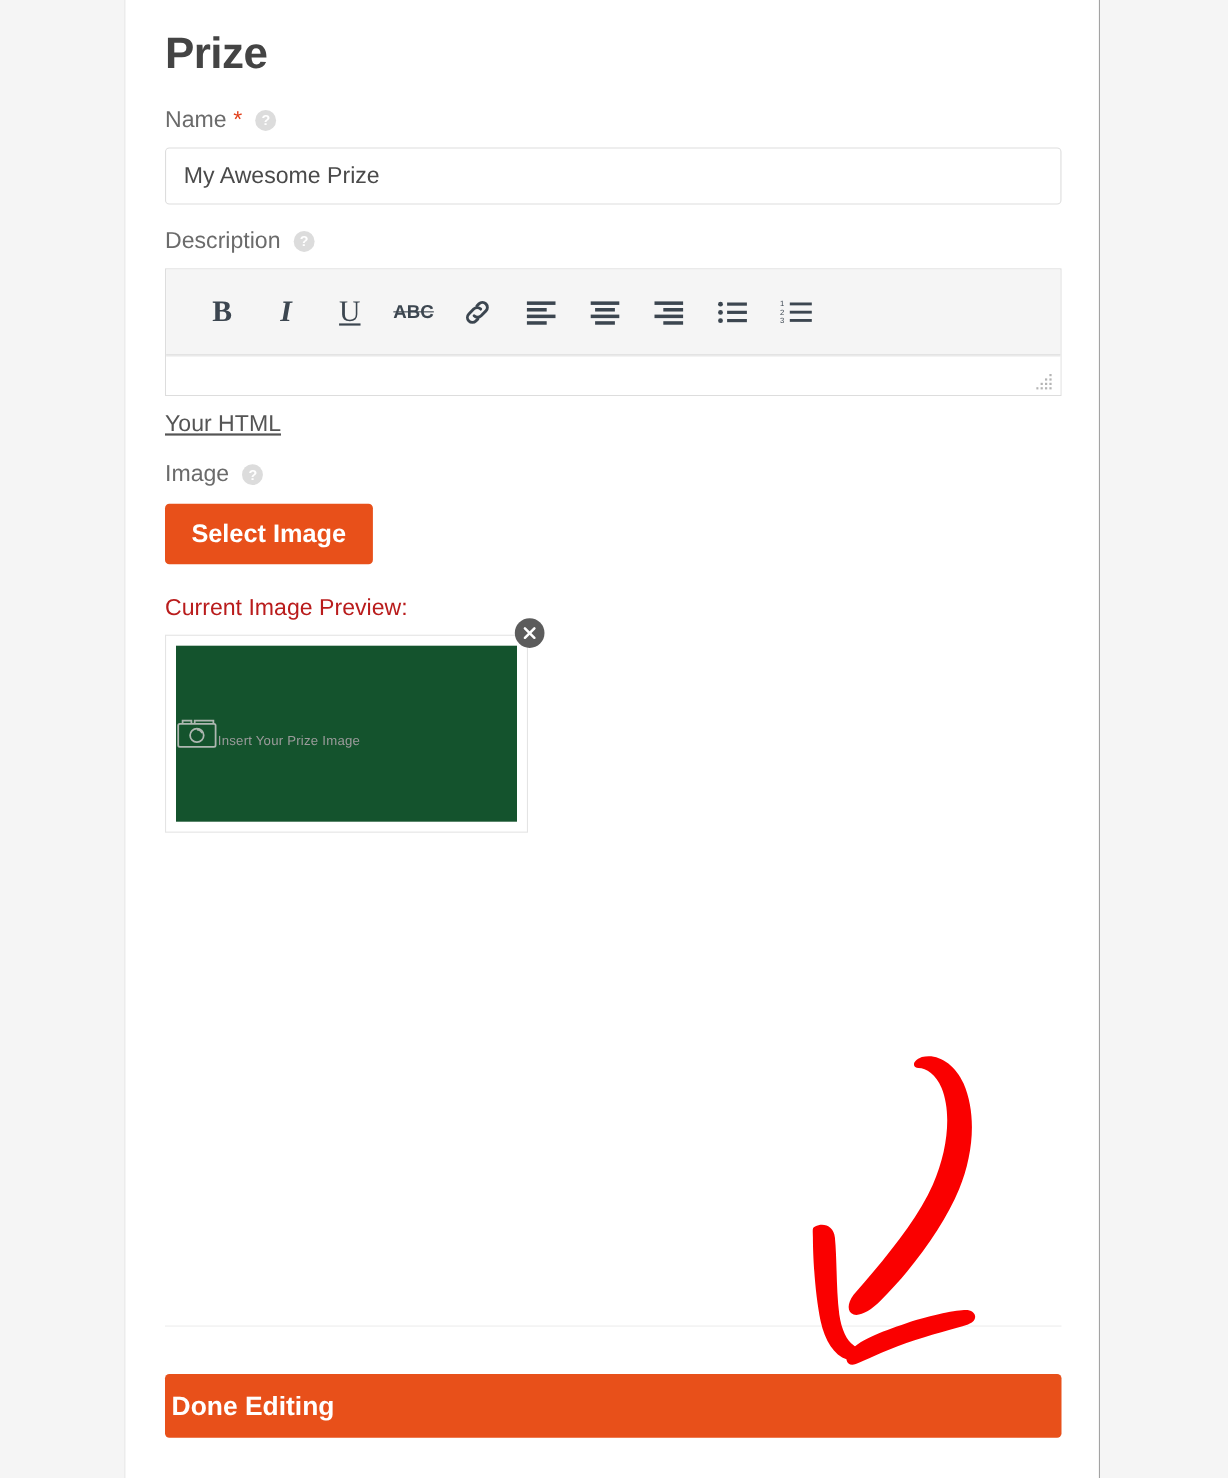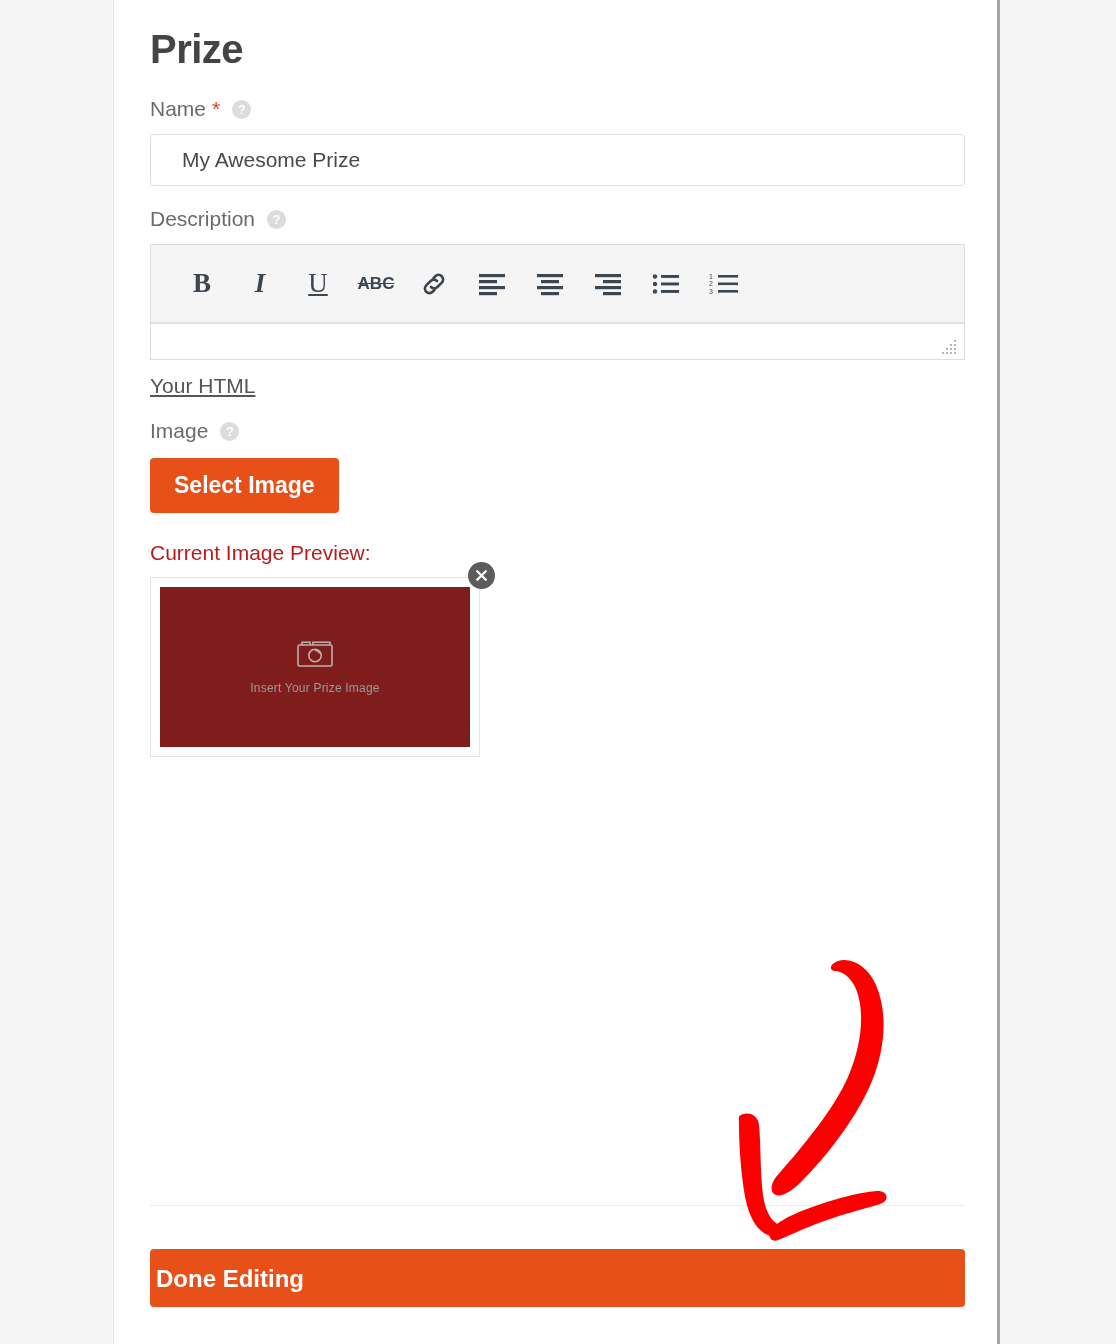--- a/index.html
+++ b/index.html
@@ -16,21 +16,21 @@
     background: #f5f5f5;
   }
 
   
   .panel {
     position: absolute;
     left: 113px; top: 0;
     width: 887px; height: 1344px;
     background: #ffffff;
     border-left: 1px solid #e6e6e6;
-    border-right: 3px solid #a3a3a3;
+    border-right: 1px solid #a3a3a3;
   }
   .panel-inner {
     position: absolute;
     left: 36px; top: 0;
     width: 815px;
   }
 
   
   .page-title {
     font-size: 40px;
@@ -76,21 +76,21 @@
     font-weight: 700;
     font-family: "Liberation Sans", sans-serif;
   }
 
   
   .text-input {
     display: block;
     width: 815px;
     height: 52px;
     margin-top: 12px;
-    padding: 0 31px;
+    padding: 0 16px;
     border: 1px solid #dddddd;
     border-radius: 4px;
     background: #fff;
     font-size: 21px;
     color: #4a4a4a;
     font-family: "Liberation Sans", sans-serif;
     outline: none;
   }
 
   
@@ -199,25 +199,24 @@
     height: 180px;
   }
   .preview-box {
     width: 330px; height: 180px;
     border: 1px solid #e4e4e4;
     background: #ffffff;
     padding: 9px;
   }
   .preview-inner {
     width: 100%; height: 100%;
-    background: #7f1d1d;
+    background: #14532d;
     display: flex;
-    flex-direction: column;
+    flex-direction: row;
     align-items: center;
-    justify-content: center;
   }
   .cam-icon { opacity: 0.85; }
   .preview-text {
     margin-top: 12px;
     font-size: 12px;
     color: #9b9b9b;
     letter-spacing: 0.2px;
   }
   .preview-remove {
     position: absolute;

